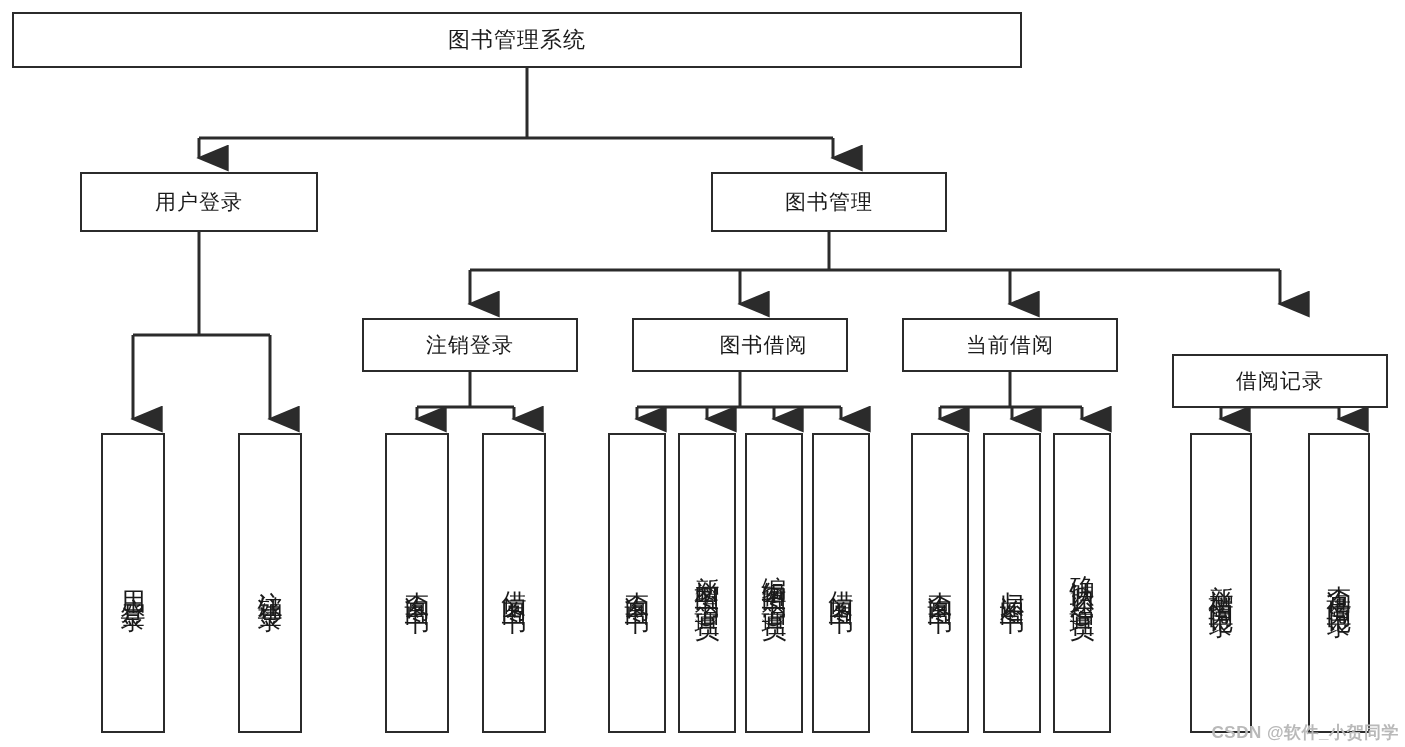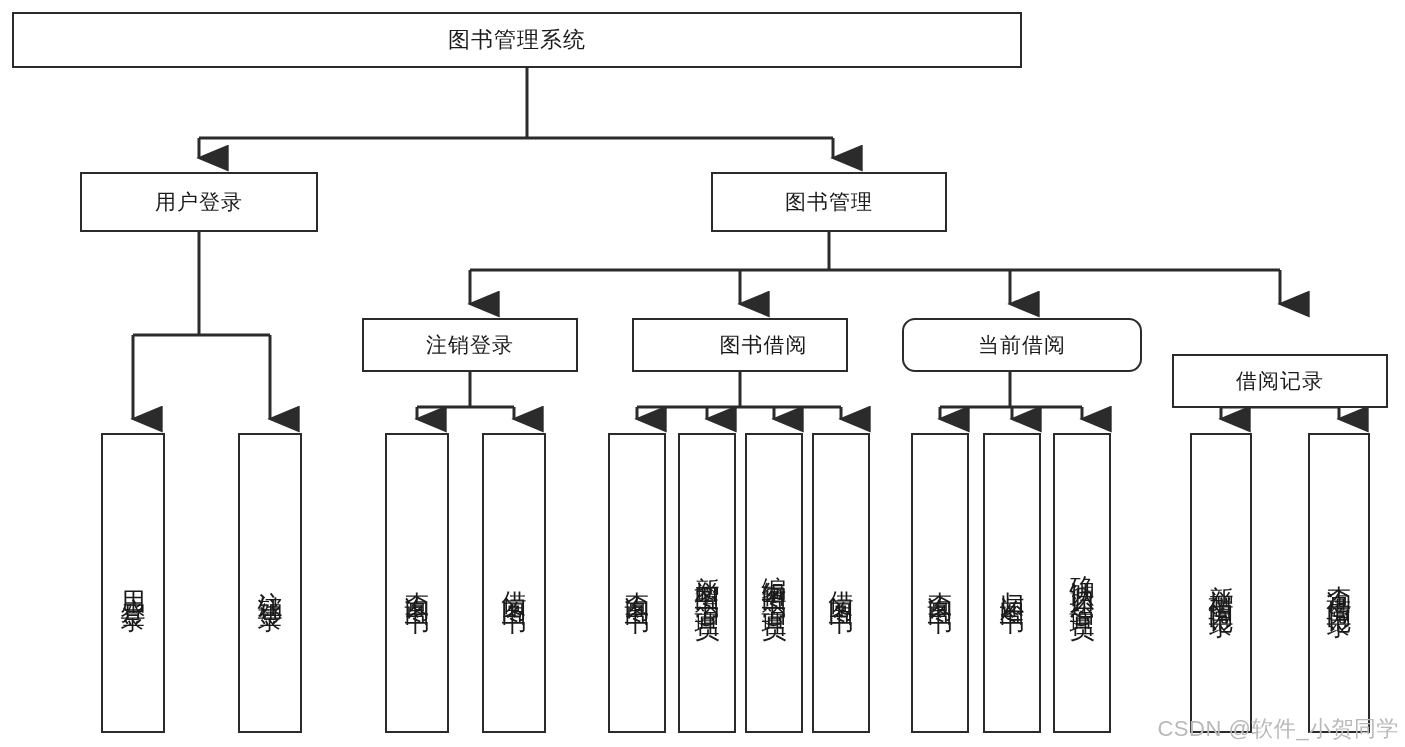--- a/index.html
+++ b/index.html
@@ -35,25 +35,26 @@
     font-size:25px;
     letter-spacing:6px;
     line-height:1;
     white-space:nowrap;
   }
   .v.tall .lbl{font-size:25px;letter-spacing:5px;}
 
   #watermark{
     position:absolute;
     right:6px;bottom:3px;
-    font-size:22px;
+    font-size:17px;
     color:#b9b9b9;
     letter-spacing:0.5px;
     z-index:5;
     white-space:nowrap;
+    font-weight:bold;
   }
 </style>
 </head>
 <body>
 
 <div id="canvas">
 
   <svg class="lines" viewBox="0 0 1405 747">
     <defs>
       <marker id="arrow" viewBox="0 0 10 12" refX="5" refY="11" markerWidth="9" markerHeight="11" orient="auto-start-reverse">
@@ -114,21 +115,21 @@
   <div class="node h" style="left:711px;top:172px;width:236px;height:60px;">
     <span class="lbl">图书管理</span>
   </div>
 
   <div class="node h" style="left:362px;top:318px;width:216px;height:54px;">
     <span class="lbl">注销登录</span>
   </div>
   <div class="node h" style="left:632px;top:318px;width:216px;height:54px;padding-left:47px;">
     <span class="lbl">图书借阅</span>
   </div>
-  <div class="node h" style="left:902px;top:318px;width:240px;height:54px;border-radius:13px;">
+  <div class="node h" style="left:902px;top:318px;width:216px;height:54px;">
     <span class="lbl">当前借阅</span>
   </div>
   <div class="node h" style="left:1172px;top:318px;width:216px;height:54px;margin-top:36px;">
     <span class="lbl">借阅记录</span>
   </div>
 
   <div class="node v" style="left:101px;top:433px;width:64px;height:300px;">
     <span class="lbl" style="font-size: 25px; letter-spacing: 6px;">用户登录</span>
   </div>
   <div class="node v" style="left:238px;top:433px;width:64px;height:300px;">

